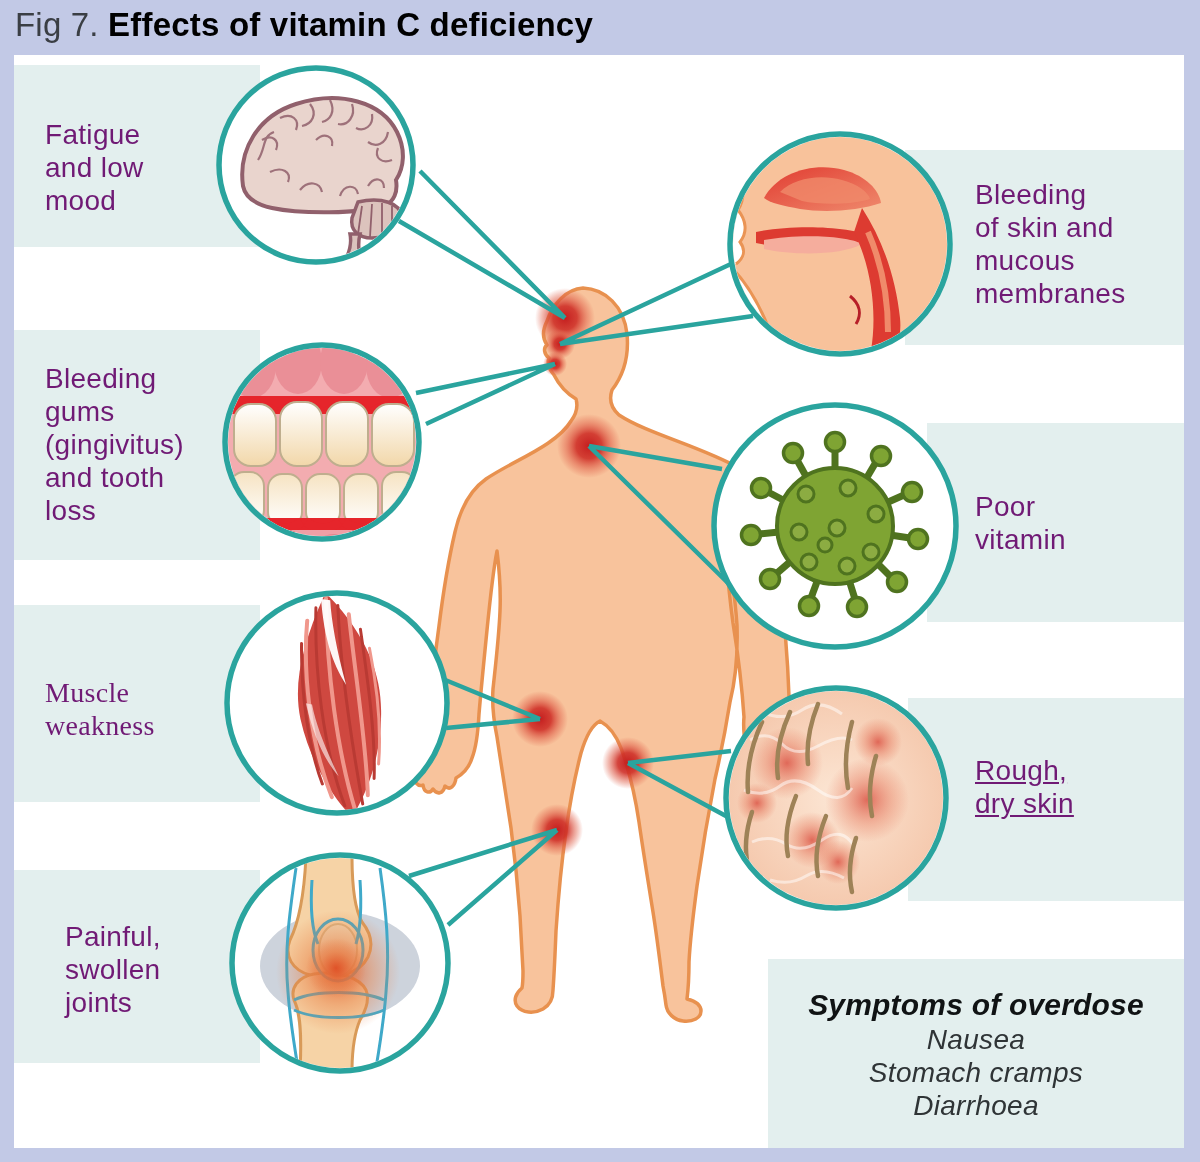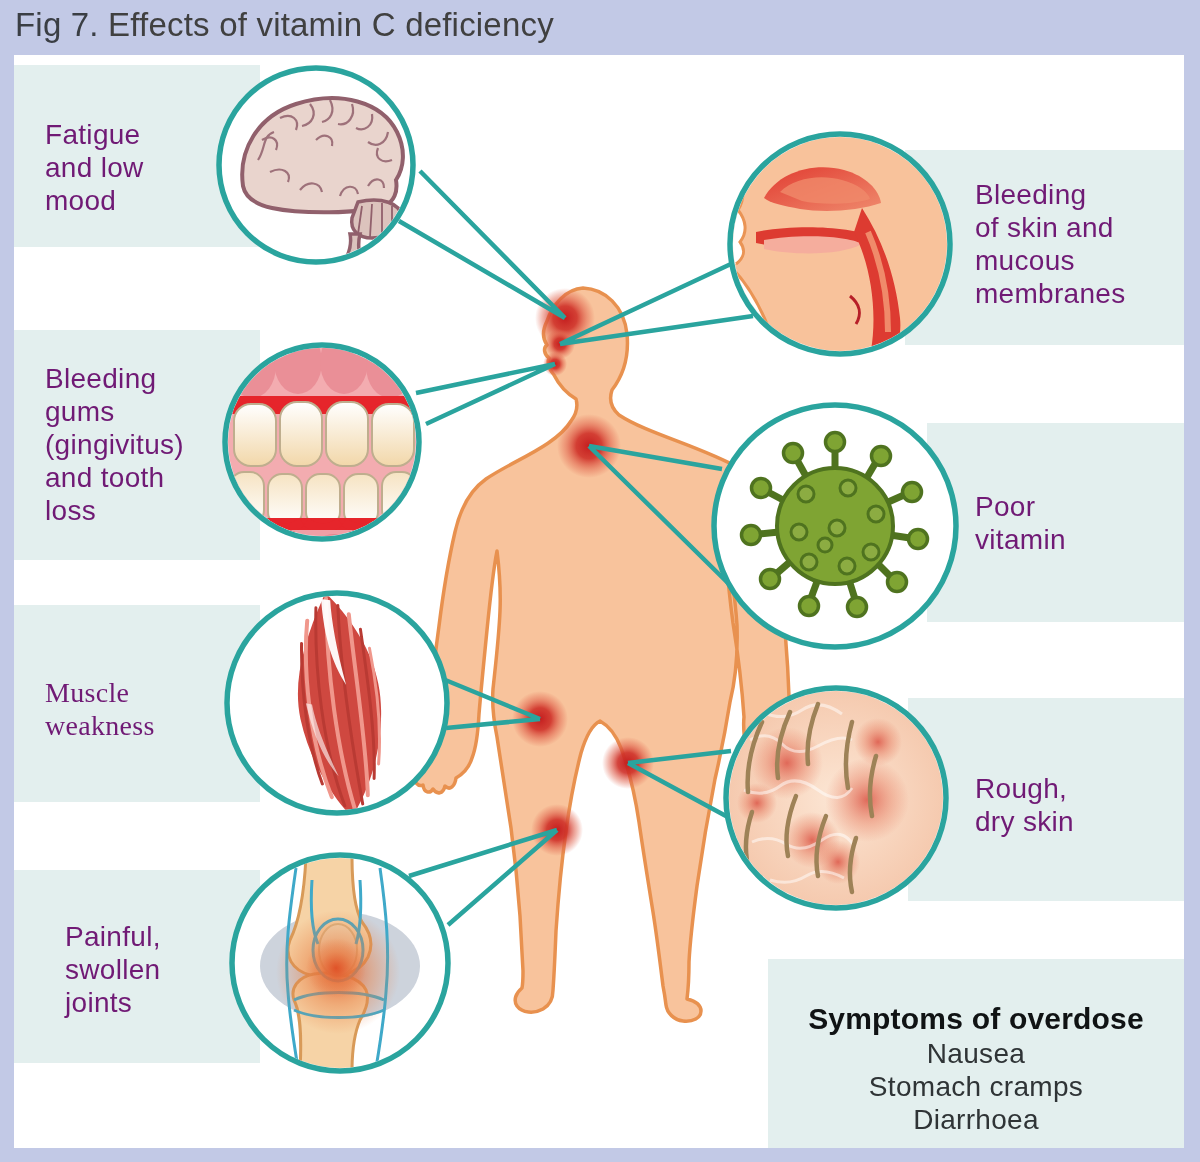--- a/index.html
+++ b/index.html
@@ -8,30 +8,30 @@
   .panel{position:absolute;left:14px;top:55px;width:1170px;height:1093px;background:#ffffff;}
   .band{position:absolute;background:#e3efee;}
   .band-l1{left:14px;top:65px;width:246px;height:182px;}
   .band-l2{left:14px;top:330px;width:246px;height:230px;}
   .band-l3{left:14px;top:605px;width:246px;height:197px;}
   .band-l4{left:14px;top:870px;width:246px;height:193px;}
   .band-r1{left:905px;top:150px;width:279px;height:195px;}
   .band-r2{left:927px;top:423px;width:257px;height:199px;}
   .band-r3{left:908px;top:698px;width:276px;height:203px;}
   .title{position:absolute;left:15px;top:6px;font-size:33px;color:#3a3e44;letter-spacing:.2px;white-space:nowrap;}
-  .title b{color:#404040;font-weight:400;}
+  .title b{color:#000000;font-weight:700;}
   .callout-label{position:absolute;font-size:28px;line-height:33px;color:#701a75;letter-spacing:.3px;white-space:pre-line;}
   .lbl-fatigue{left:45px;top:118px;}
   .lbl-gums{left:45px;top:362px;}
   .lbl-muscle{left:45px;top:676px;font-family:Liberation Serif, serif;}
   .lbl-joints{left:45px;top:920px;margin-left:20px;}
   .lbl-skinbleed{left:975px;top:178px;}
   .lbl-immunity{left:975px;top:490px;}
-  .lbl-dryskin{left:975px;top:772px;}
-  .overdose{position:absolute;left:768px;top:959px;width:416px;height:189px;background:#e3efee;text-align:center;box-sizing:border-box;padding-top:42px;}
+  .lbl-dryskin{left:975px;top:754px;text-decoration:underline;}
+  .overdose{position:absolute;left:768px;top:959px;width:416px;height:189px;background:#e3efee;text-align:center;box-sizing:border-box;padding-top:28px;font-style:italic;}
   .overdose-heading{font-size:30px;font-weight:700;color:#101314;line-height:36px;letter-spacing:.2px;}
   .overdose-item{font-size:28px;color:#2f3436;line-height:33px;letter-spacing:.3px;text-align:center;}
   svg.overlay{position:absolute;left:0;top:0;pointer-events:none;}
 </style>
 </head>
 <body>
 
 <div class="page">
 
   <div class="title"><span>Fig 7. </span><b>Effects of vitamin C deficiency</b></div>

